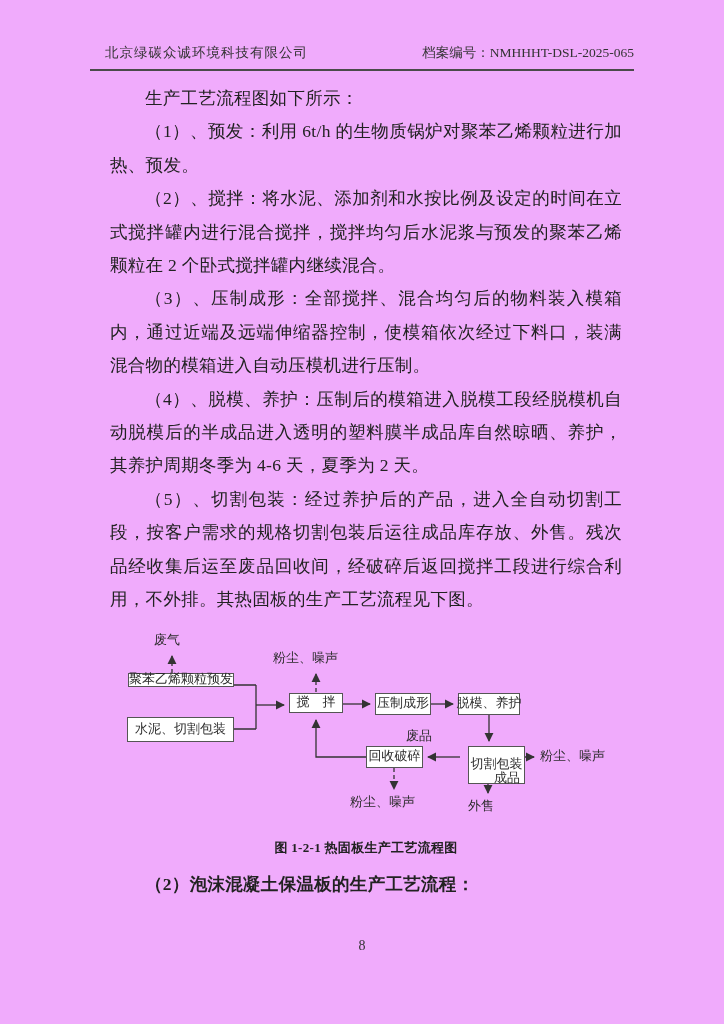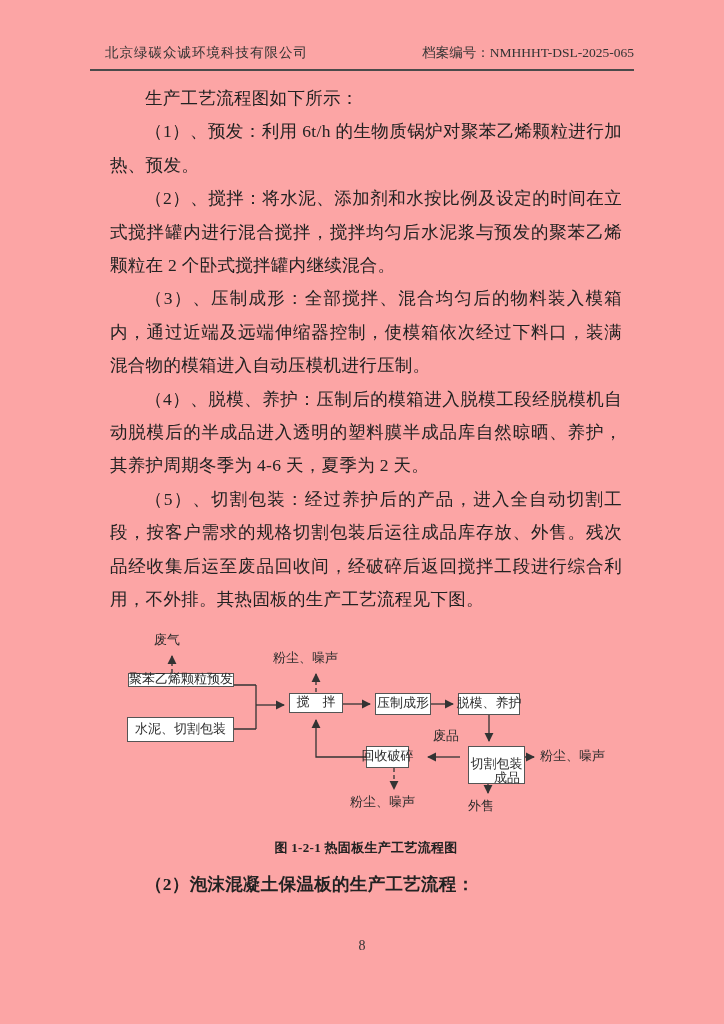--- a/index.html
+++ b/index.html
@@ -1,18 +1,18 @@
 <!DOCTYPE html>
 <html><head>
 <meta charset="utf-8">
 <style>
   html,body { margin:0; padding:0; background:#e8e8e8; }
   .page {
     position:relative; width:724px; height:1024px; margin:0 auto;
-    background:#fca5a5; color:#222;
+    background:#f0abfc; color:#222;
     font-family:"Liberation Serif","DejaVu Serif",serif;
     overflow:hidden;
   }
   .doc-header {
     position:absolute; left:90px; top:44px; width:544px;
     display:flex; justify-content:space-between; align-items:flex-end;
     font-size:13.5px; color:#333;
     padding-bottom:7px; border-bottom:2px solid #4a4a4a;
   }
   .doc-header .company { padding-left:15px; letter-spacing:1px; }
@@ -95,25 +95,25 @@
 
         <path d="M378,143 V168" stroke="#333" stroke-width="1.3" fill="none" marker-end="url(#ah)"></path>
       </svg>
 
       <div class="dnode" style="left:18px;top:48px;width:106px;height:14px;">聚苯乙烯颗粒预发</div>
       <div class="dnode" style="left:17px;top:92px;width:107px;height:25px;">水泥、切割包装</div>
       <div class="dnode" style="left:179px;top:68px;width:54px;height:20px;">搅　拌</div>
       <div class="dnode" style="left:265px;top:68px;width:56px;height:22px;">压制成形</div>
       <div class="dnode" style="left:348px;top:68px;width:62px;height:22px;">脱模、养护</div>
       <div class="dnode" style="left:358px;top:121px;width:57px;height:38px;">切割包装</div>
-      <div class="dnode" style="left:256px;top:121px;width:43px;height:22px;">回收破碎</div>
+      <div class="dnode" style="left:256px;top:121px;width:57px;height:22px;">回收破碎</div>
 
       <div class="dlabel" style="left:44px;top:8px;">废气</div>
       <div class="dlabel" style="left:163px;top:26px;">粉尘、噪声</div>
-      <div class="dlabel" style="left:323px;top:104px;">废品</div>
+      <div class="dlabel" style="left:296px;top:104px;">废品</div>
       <div class="dlabel" style="left:430px;top:124px;">粉尘、噪声</div>
       <div class="dlabel" style="left:240px;top:170px;">粉尘、噪声</div>
       <div class="dlabel" style="left:384px;top:146px;">成品</div>
       <div class="dlabel" style="left:358px;top:174px;">外售</div>
     </div>
 
     <div class="caption">图 1-2-1 热固板生产工艺流程图</div>
     <p class="para subheading">（2）泡沫混凝土保温板的生产工艺流程：</p>
   </div>
 

